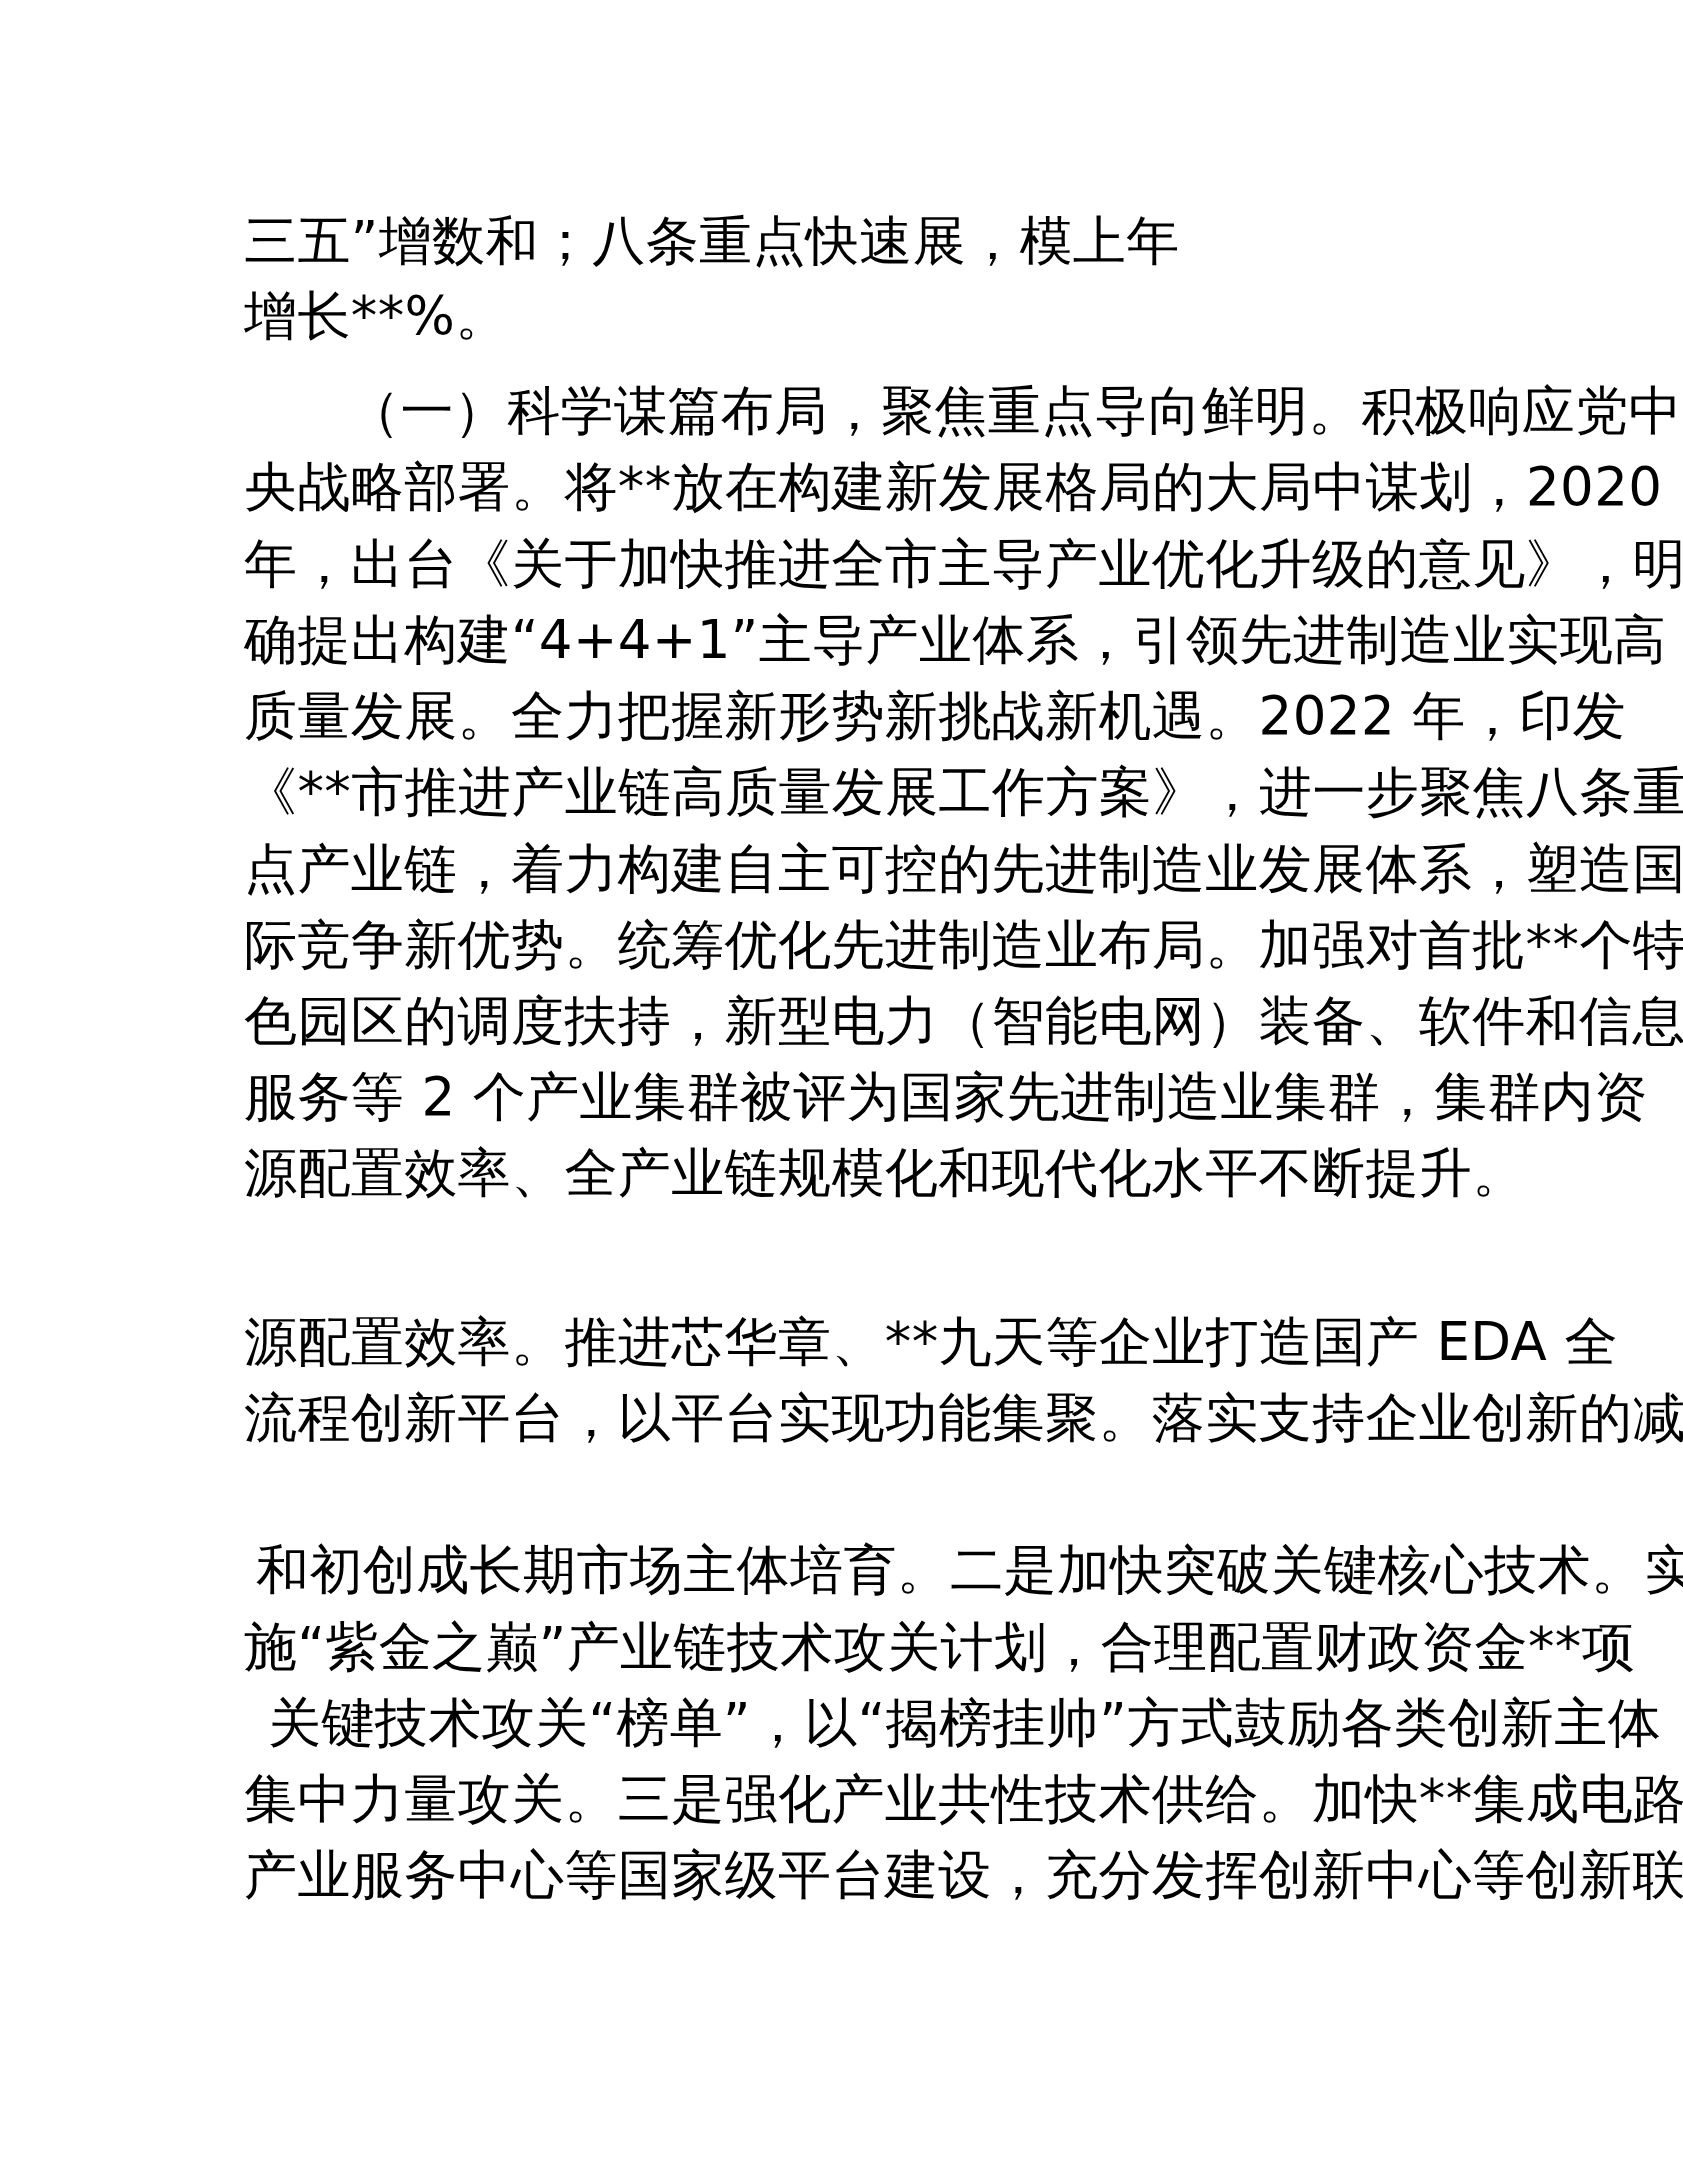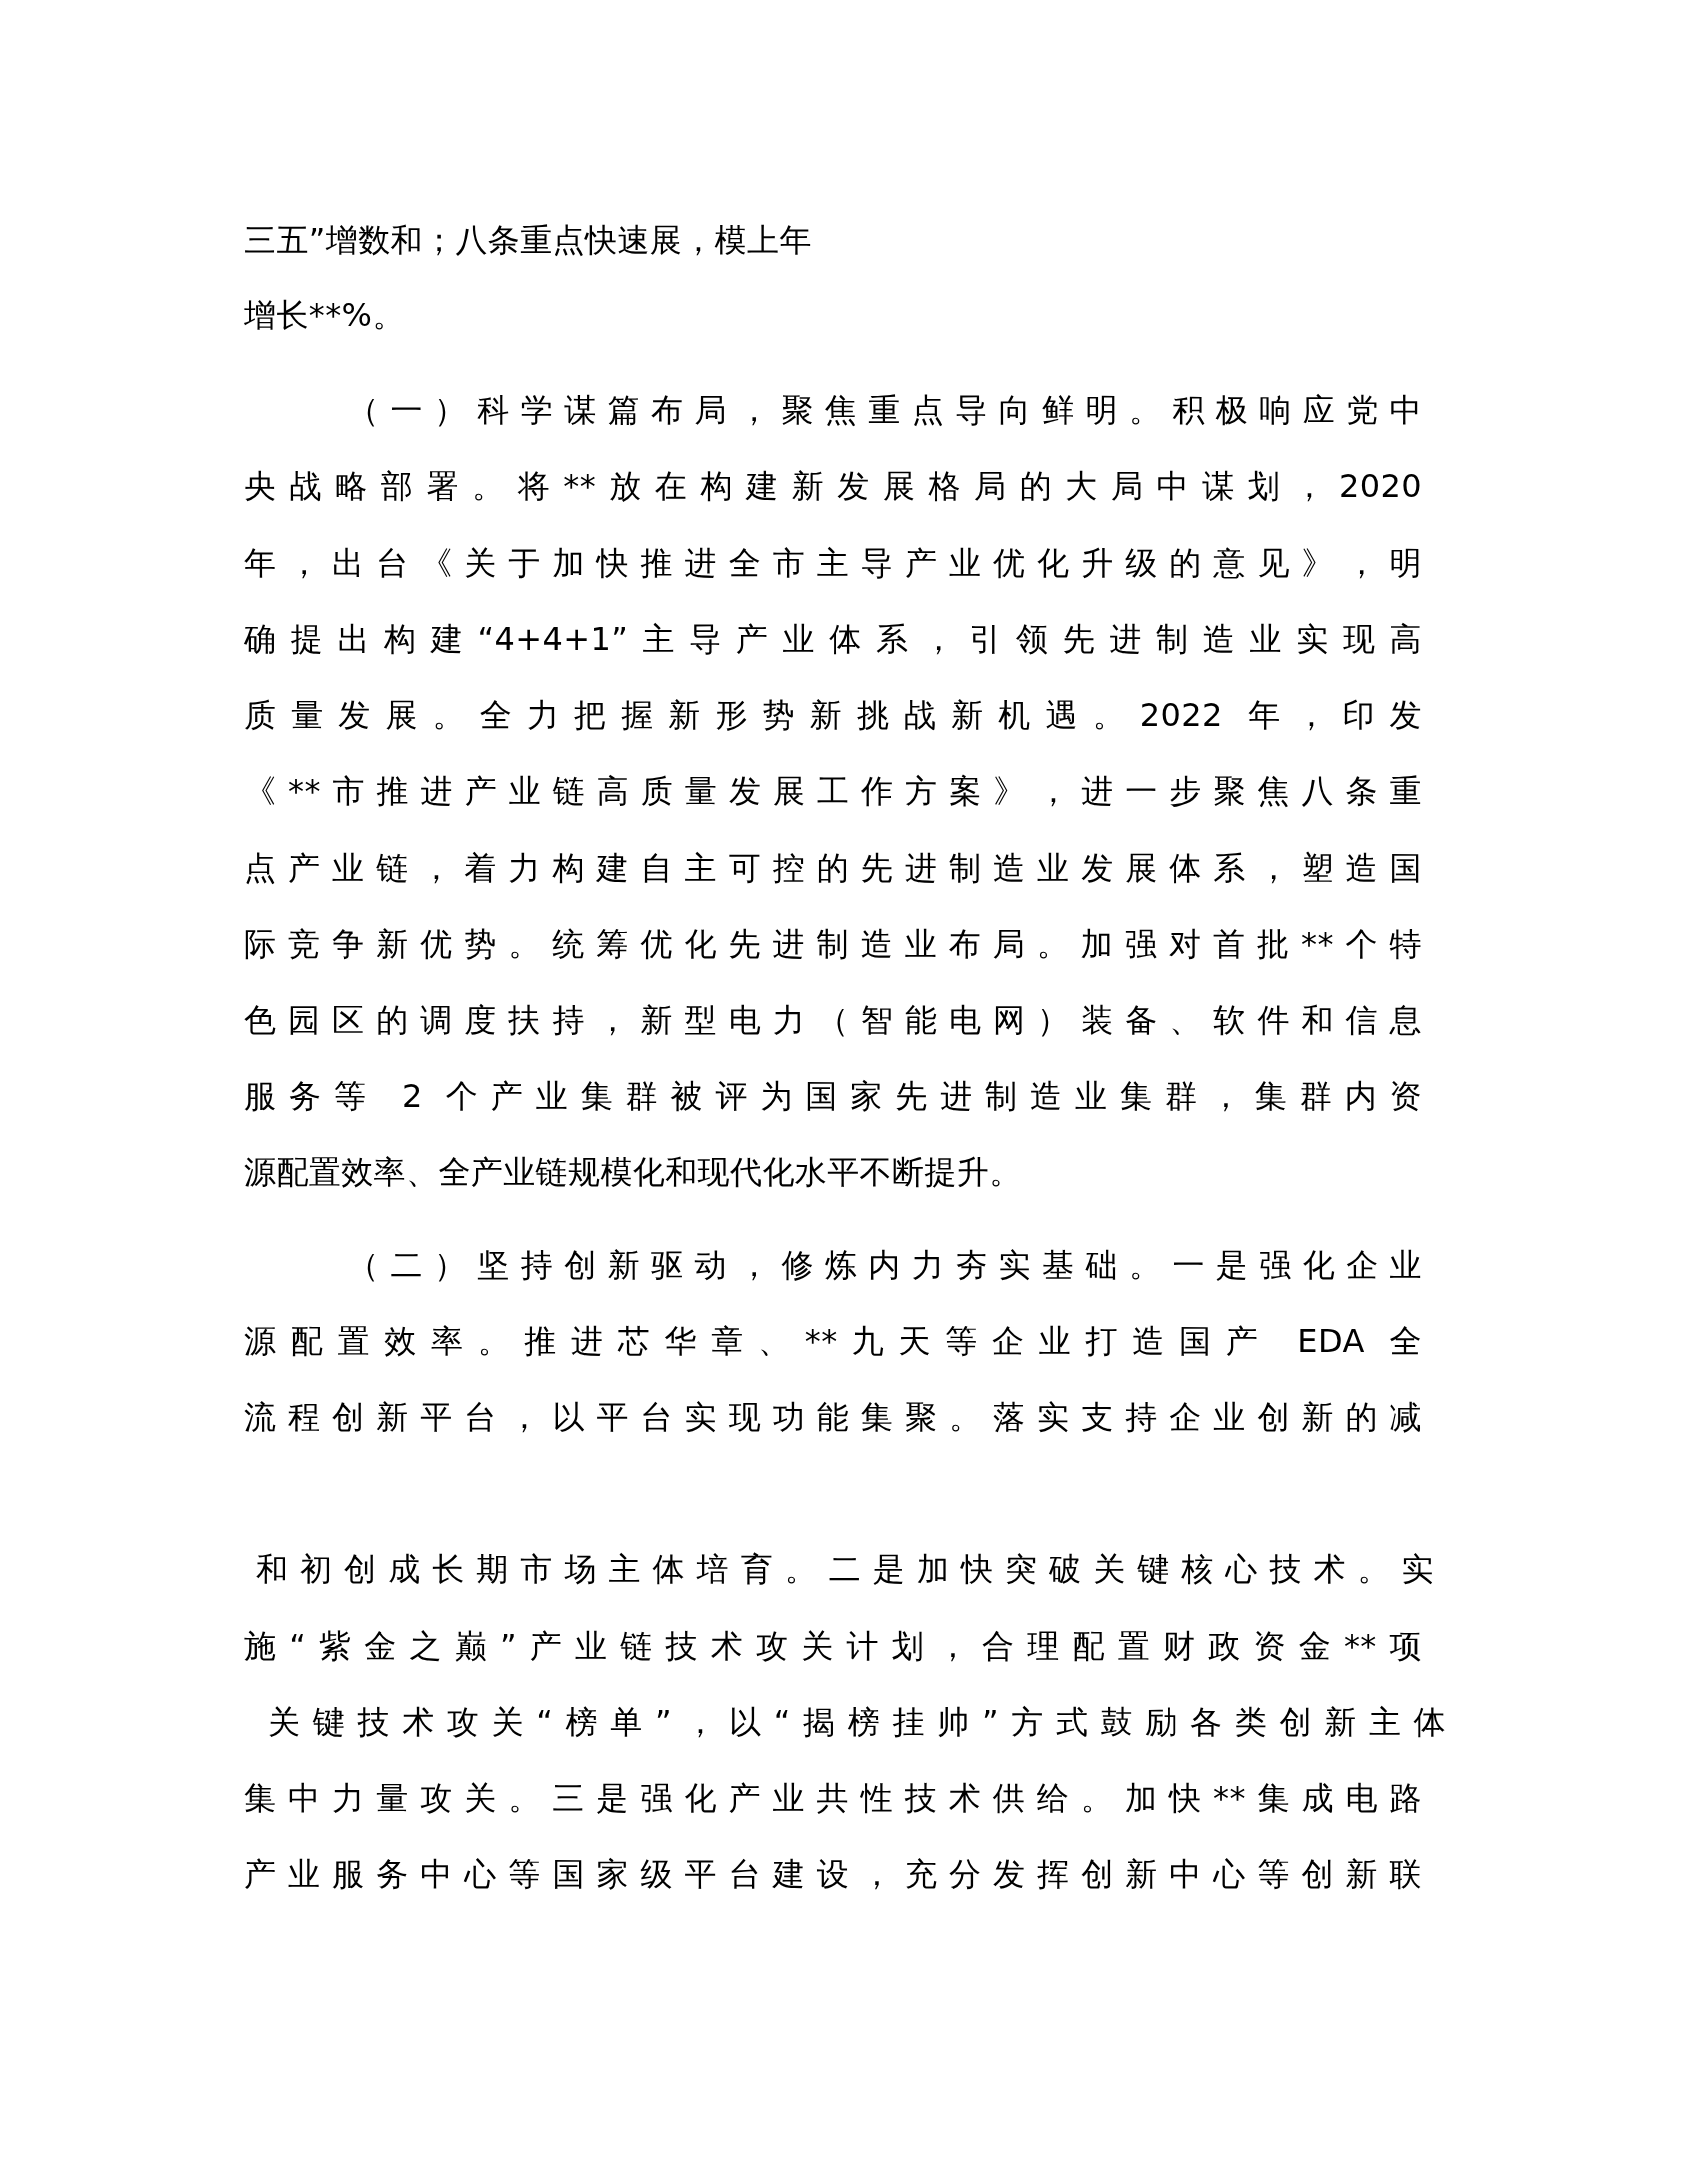--- a/index.html
+++ b/index.html
@@ -4,21 +4,21 @@
 <style>
   html, body { margin: 0; padding: 0; background: #ffffff; }
   body { width: 1683px; height: 2178px; position: relative; overflow: hidden; }
   .page { position: absolute; left: 0; top: 0; width: 1683px; height: 2178px; background: #ffffff; }
   .line {
     position: absolute;
     left: 244px;
     width: 1178px;
     height: 55px;
     font-family: "DejaVu Sans", sans-serif;
-    font-size: 32px;
+    font-size: 53px;
     line-height: 55px;
     color: #000000;
     white-space: nowrap;
     letter-spacing: 0.4px;
   }
   .justify { text-align: justify; text-align-last: justify; }
 </style>
 </head>
 <body>
 
@@ -32,21 +32,20 @@
   <div class="line justify" style="top:536px;">年，出台《关于加快推进全市主导产业优化升级的意见》，明</div>
   <div class="line justify" style="top:612px;">确提出构建“4+4+1”主导产业体系，引领先进制造业实现高</div>
   <div class="line justify" style="top:688px;">质量发展。全力把握新形势新挑战新机遇。2022 年，印发</div>
   <div class="line justify" style="top:764px;">《**市推进产业链高质量发展工作方案》，进一步聚焦八条重</div>
   <div class="line justify" style="top:841px;">点产业链，着力构建自主可控的先进制造业发展体系，塑造国</div>
   <div class="line justify" style="top:917px;">际竞争新优势。统筹优化先进制造业布局。加强对首批**个特</div>
   <div class="line justify" style="top:993px;">色园区的调度扶持，新型电力（智能电网）装备、软件和信息</div>
   <div class="line justify" style="top:1069px;">服务等 2 个产业集群被评为国家先进制造业集群，集群内资</div>
   <div class="line" style="top:1145px;">源配置效率、全产业链规模化和现代化水平不断提升。</div>
 
-  <div class="line justify" style="top:1238px; left:347px; width:1075px;">（二）坚持创新驱动，修炼内力夯实基础。一是强化企业</div>
   <div class="line justify" style="top:1314px;">源配置效率。推进芯华章、**九天等企业打造国产 EDA 全</div>
   <div class="line justify" style="top:1390px;">流程创新平台，以平台实现功能集聚。落实支持企业创新的减</div>
   <div class="line justify" style="top:1542px;margin-left:12px;">和初创成长期市场主体培育。二是加快突破关键核心技术。实</div>
   <div class="line justify" style="top:1619px;">施“紫金之巅”产业链技术攻关计划，合理配置财政资金**项</div>
   <div class="line justify" style="top:1695px;margin-left:24px;">关键技术攻关“榜单”，以“揭榜挂帅”方式鼓励各类创新主体</div>
   <div class="line justify" style="top:1771px;">集中力量攻关。三是强化产业共性技术供给。加快**集成电路</div>
   <div class="line justify" style="top:1847px;">产业服务中心等国家级平台建设，充分发挥创新中心等创新联</div>
 
 </div>
 

